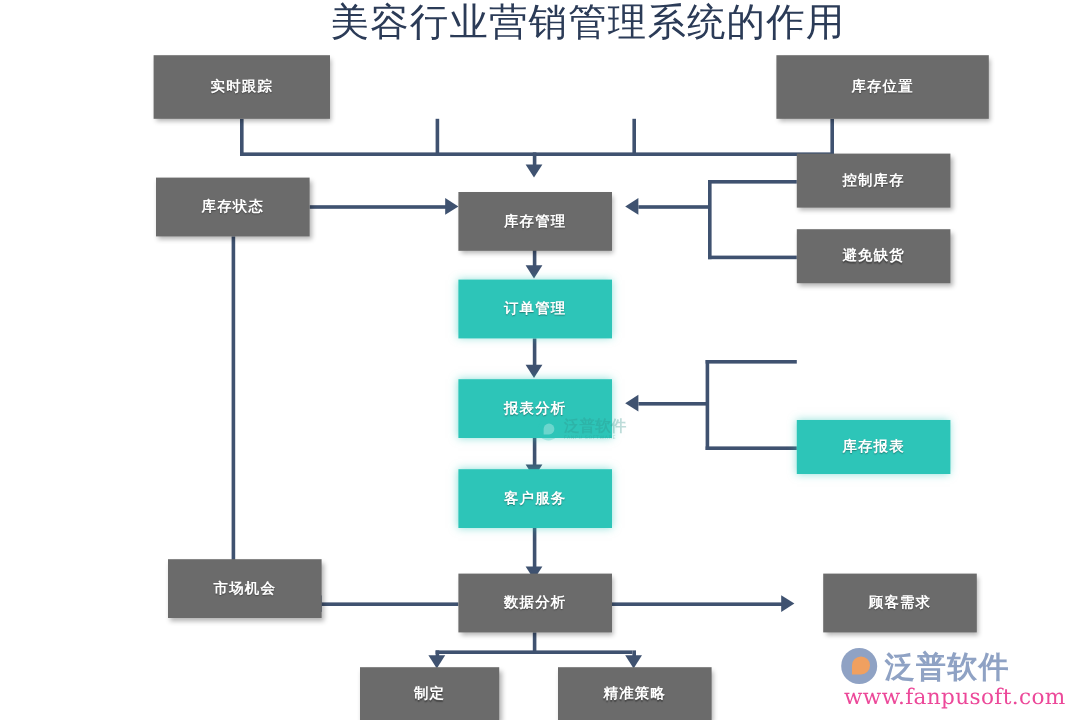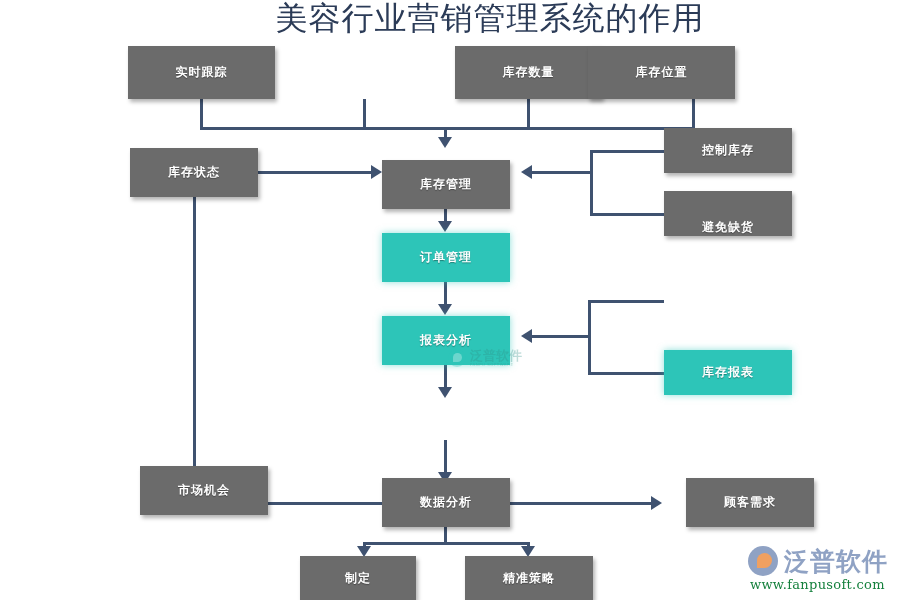--- a/index.html
+++ b/index.html
@@ -105,21 +105,21 @@
     content:"";position:absolute;left:9px;top:7px;
     width:15px;height:15px;border-radius:50% 50% 50% 0;
     background:#f0a060;
   }
   .logo-name{
     font-size:25px;font-weight:700;color:#8fa2c4;letter-spacing:1px;
     font-family:"DejaVu Sans","Liberation Sans",sans-serif;
     line-height:27px;
   }
   .logo-url{
-    font-size:13px;color:#15803d;letter-spacing:.3px;margin-top:1px;
+    font-size:18px;color:#ec4899;letter-spacing:.3px;margin-top:1px;
     margin-left:2px;
     font-family:"DejaVu Serif","Liberation Serif",serif;
   }
 </style>
 </head>
 <body>
 
 <div id="canvas">
 
   <div class="title">美容行业营销管理系统的作用</div>
@@ -173,45 +173,45 @@
   <div class="ln lnv" style="left:444px;top:527px;height:17px;"></div>
   <div class="ln lnh" style="left:363px;top:542px;width:164px;"></div>
   <div class="ln lnv" style="left:363px;top:542px;height:8px;"></div>
   <div class="ln lnv" style="left:527px;top:542px;height:8px;"></div>
   <div class="arw arw-d" style="left:357px;top:546px;"></div>
   <div class="arw arw-d" style="left:521px;top:546px;"></div>
 
   <div class="node gray" style="left:128px;top:46px;width:147px;height:53px;">
     <span>实时跟踪</span>
   </div>
-  <div class="node gray" style="left:455px;top:46px;width:147px;height:53px;">
-    <span>库存数量</span>
-  </div>
-  <div class="node gray" style="left:588px;top:46px;width:147px;height:53px;">
+  <div class="node gray" style="left:647px;top:46px;width:177px;height:53px;">
     <span>库存位置</span>
   </div>
 
   <div class="node gray" style="left:130px;top:148px;width:128px;height:49px;">
     <span>库存状态</span>
   </div>
   <div class="node gray" style="left:382px;top:148px;width:128px;height:49px;margin-top:12px;">
     <span>库存管理</span>
   </div>
   <div class="node gray" style="left:664px;top:128px;width:128px;height:45px;">
     <span>控制库存</span>
   </div>
-  <div class="node gray" style="left:664px;top:191px;width:128px;height:45px;align-items:flex-end;">
+  <div class="node gray" style="left:664px;top:191px;width:128px;height:45px;">
     <span>避免缺货</span>
   </div>
 
   <div class="node teal" style="left:382px;top:233px;width:128px;height:49px;">
     <span>订单管理</span>
   </div>
   <div class="node teal" style="left:382px;top:316px;width:128px;height:49px;">
     <span>报表分析</span>
+  </div>
+  <div class="node teal" style="left:382px;top:391px;width:128px;height:49px;">
+    <span>客户服务</span>
   </div>
 
   <div class="node teal" style="left:664px;top:350px;width:128px;height:45px;">
     <span>库存报表</span>
   </div>
 
   <div class="node gray" style="left:140px;top:466px;width:128px;height:49px;">
     <span>市场机会</span>
   </div>
   <div class="node gray" style="left:382px;top:478px;width:128px;height:49px;">

